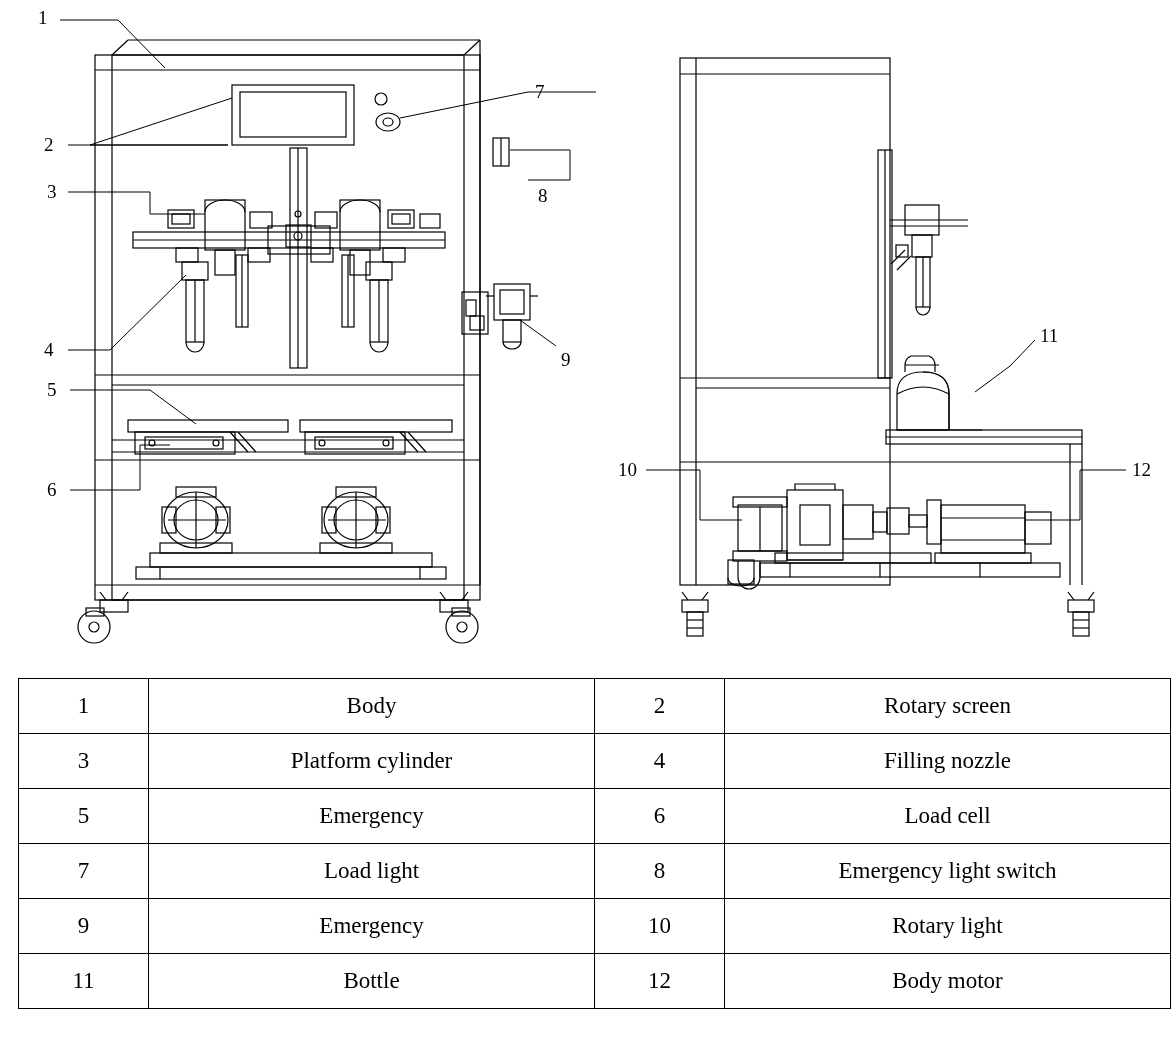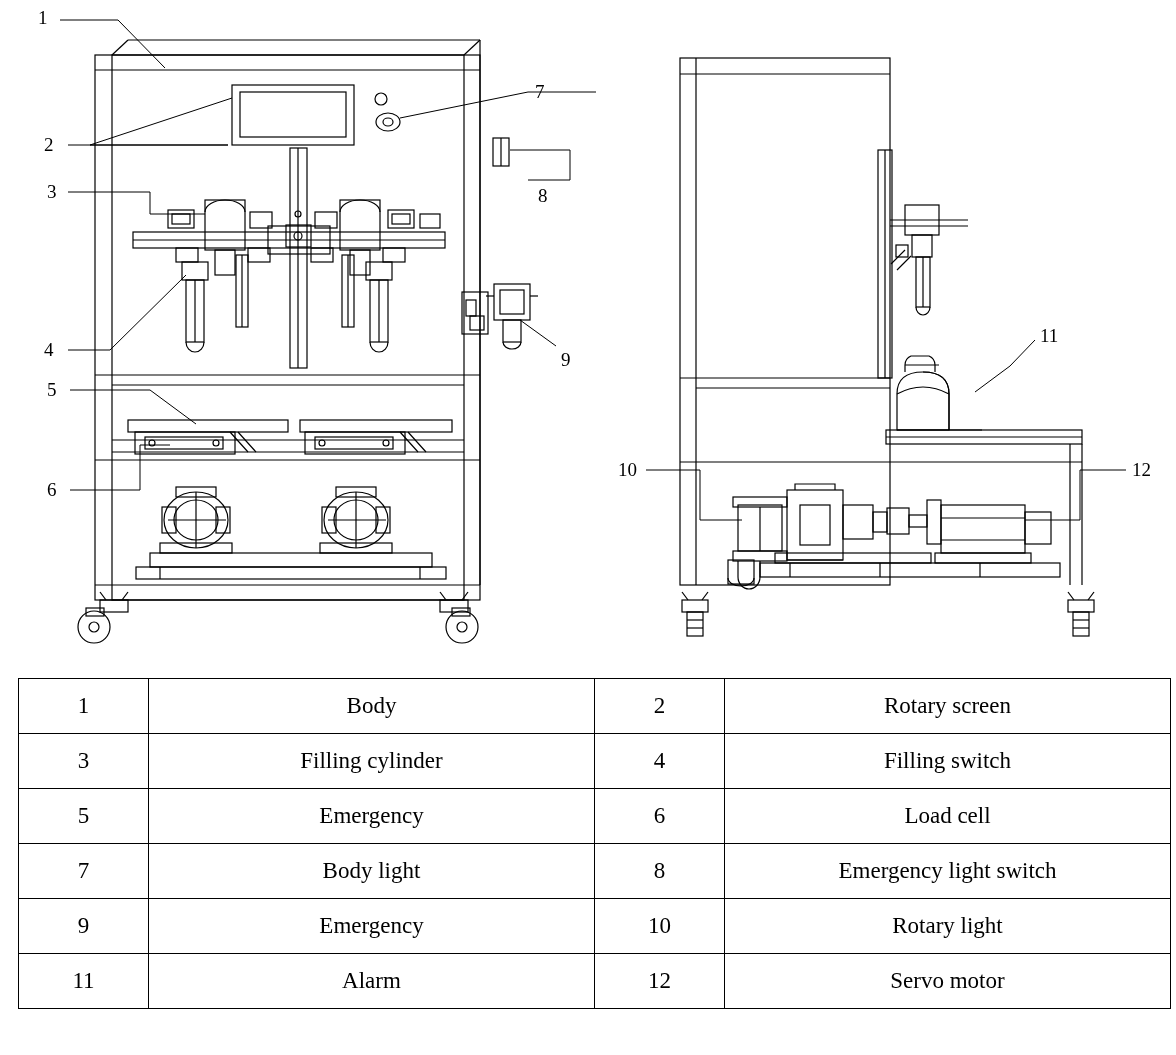--- a/index.html
+++ b/index.html
@@ -309,42 +309,42 @@
 <table id="legend">
   <tbody>
     <tr>
       <td class="num">1</td>
       <td class="name">Body</td>
       <td class="num">2</td>
       <td class="name">Rotary screen</td>
     </tr>
     <tr>
       <td class="num">3</td>
-      <td class="name">Filling cylinder</td>
+      <td class="name">Platform cylinder</td>
       <td class="num">4</td>
-      <td class="name">Filling switch</td>
+      <td class="name">Filling nozzle</td>
     </tr>
     <tr>
       <td class="num">5</td>
       <td class="name">Emergency</td>
       <td class="num">6</td>
       <td class="name">Load cell</td>
     </tr>
     <tr>
       <td class="num">7</td>
-      <td class="name">Body light</td>
+      <td class="name">Load light</td>
       <td class="num">8</td>
       <td class="name">Emergency light switch</td>
     </tr>
     <tr>
       <td class="num">9</td>
       <td class="name">Emergency</td>
       <td class="num">10</td>
       <td class="name">Rotary light</td>
     </tr>
     <tr>
       <td class="num">11</td>
-      <td class="name">Alarm</td>
+      <td class="name">Bottle</td>
       <td class="num">12</td>
-      <td class="name">Servo motor</td>
+      <td class="name">Body motor</td>
     </tr>
   </tbody>
 </table>
 
 </body></html>

